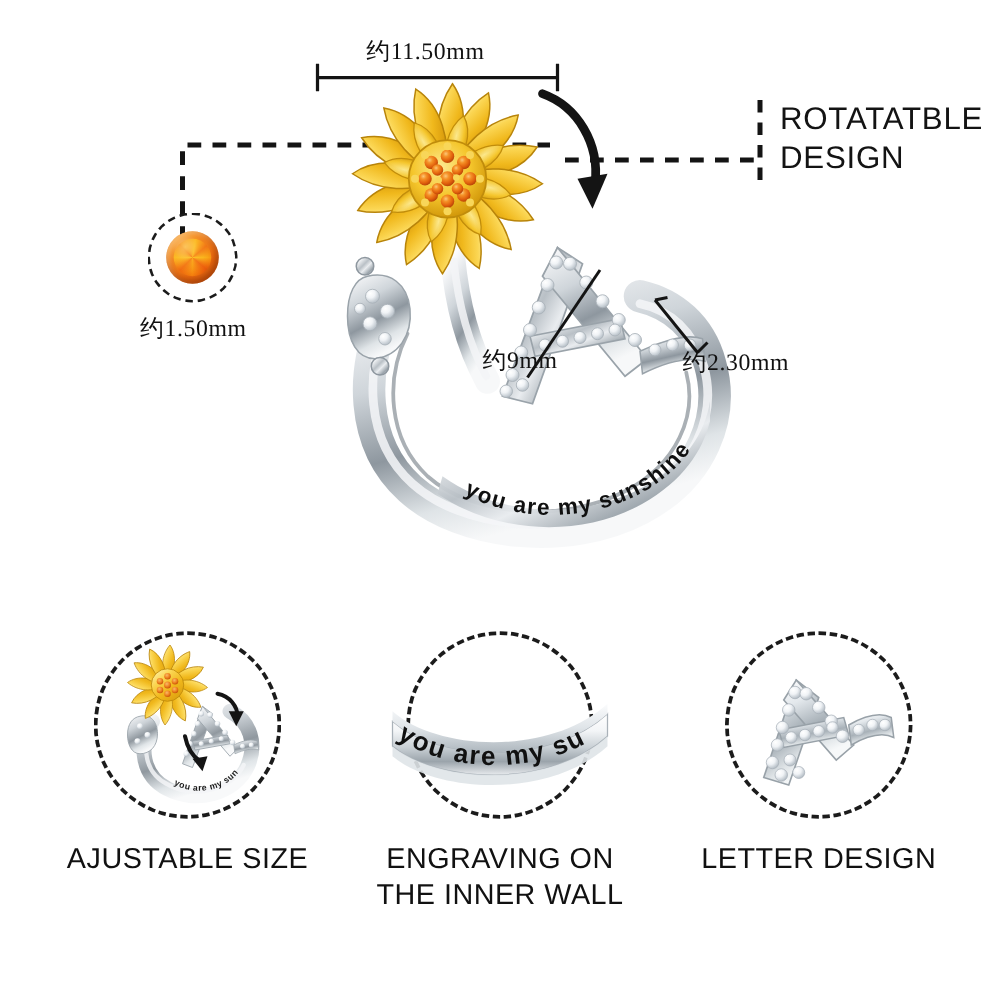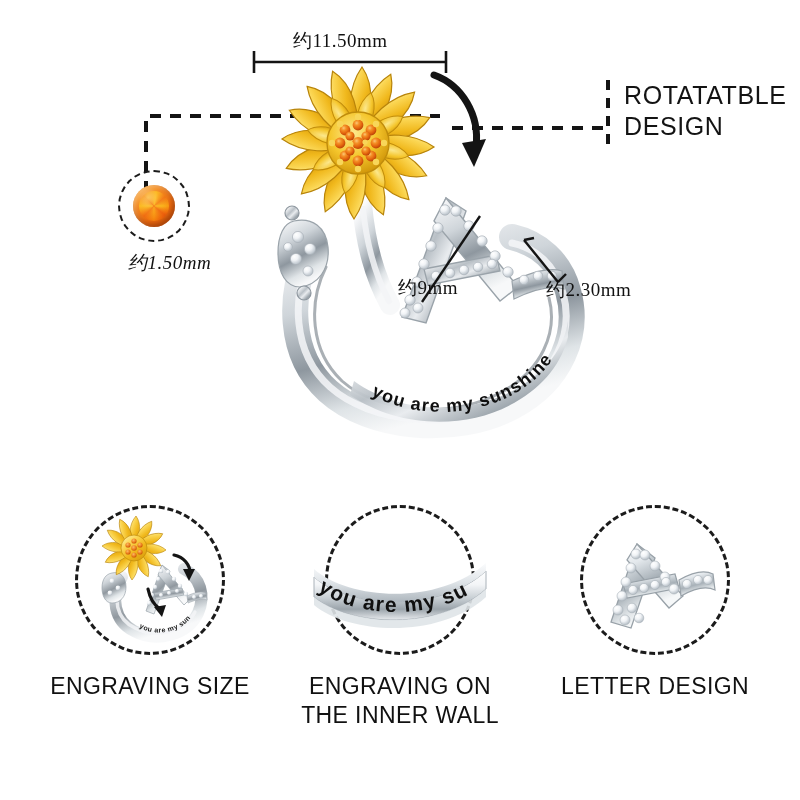--- a/index.html
+++ b/index.html
@@ -106,21 +106,21 @@
   </svg>
 
   <svg class="abs" style="left:140px; top:108px;" width="300" height="110">
     <polyline points="6,104 6,8 300,8" fill="none" stroke="#141414" stroke-width="4" stroke-dasharray="11 9"></polyline>
   </svg>
 
   <div class="dashed-circle gem-circle" style="left:118px; top:170px; width:72px; height:72px;"></div>
 
   <div class="gem" style="left:133px; top:185px; width:42px; height:42px;"></div>
 
-  <div class="dim-label" style="left:128px; top:250px;font-style:italic;">约1.50mm</div>
+  <div class="dim-label" style="left:112px; top:250px;">约1.50mm</div>
 
   <svg class="abs" style="left:452px; top:80px;" width="170" height="70">
     <line x1="0" y1="48" x2="152" y2="48" stroke="#141414" stroke-width="4" stroke-dasharray="11 9"></line>
   </svg>
 
   <svg class="abs" style="left:600px; top:78px;" width="24" height="72">
     <line x1="8" y1="2" x2="8" y2="70" stroke="#141414" stroke-width="4" stroke-dasharray="10 8"></line>
   </svg>
 
   <div class="callout-text" style="left:624px; top:111px;">DESIGN</div>
@@ -360,21 +360,21 @@
         <path d="M184 20 C 212 30, 230 60, 226 92" fill="none" stroke="#141414" stroke-width="7" stroke-linecap="round"></path>
         <path d="M236 84 L 224 112 L 212 88 Z" fill="#141414"></path>
       </g>
     </svg>
   </div>
 
   <svg class="abs" style="left:418px; top:212px;" width="70" height="96">
     <line x1="62" y1="4" x2="4" y2="90" stroke="#141414" stroke-width="2.4"></line>
   </svg>
 
-  <div class="dim-label" style="left:398px; top:275px;">约9mm</div>
+  <div class="dim-label" style="left:386px; top:275px;">约9mm</div>
 
   <svg class="abs" style="left:518px; top:236px;" width="58" height="58">
     <line x1="6" y1="4" x2="40" y2="46" stroke="#141414" stroke-width="2.4"></line>
     <line x1="40" y1="46" x2="48" y2="38" stroke="#141414" stroke-width="2.4"></line>
     <line x1="6" y1="4" x2="16" y2="2" stroke="#141414" stroke-width="2.4"></line>
   </svg>
 
   <div class="dim-label" style="left:546px; top:277px;">约2.30mm</div>
 
   <div class="dashed-circle" style="left:75px; top:505px; width:150px; height:150px;"></div>
@@ -497,21 +497,21 @@
         <circle cx="0" cy="0" r="2.8" fill="url(#gc2)"></circle>
       </g>
 
       <path d="M84 40 C 94 42, 100 50, 100 58" fill="none" stroke="#141414" stroke-width="3.2" stroke-linecap="round"></path>
       <path d="M105 54 L 99 66 L 93 54 Z" fill="#141414"></path>
       <path d="M58 74 C 60 84, 64 90, 70 94" fill="none" stroke="#141414" stroke-width="3.2" stroke-linecap="round"></path>
       <path d="M76 90 L 72 102 L 64 92 Z" fill="#141414"></path>
     </svg>
   </div>
 
-  <div class="caption" style="left:0px; top:672px;">ENGRAVING SIZE</div>
+  <div class="caption" style="left:0px; top:672px;">AJUSTABLE SIZE</div>
 
   <div class="dashed-circle" style="left:325px; top:505px; width:150px; height:150px;"></div>
 
   <div class="art" style="left:310px; top:505px; width:180px; height:150px;">
     <svg width="180" height="150" viewBox="0 0 180 150">
       <defs>
         <linearGradient id="s3" x1="0" y1="0" x2="0" y2="1">
           <stop offset="0%" stop-color="#ffffff"></stop>
           <stop offset="28%" stop-color="#f3f5f7"></stop>
           <stop offset="55%" stop-color="#c9d0d5"></stop>

